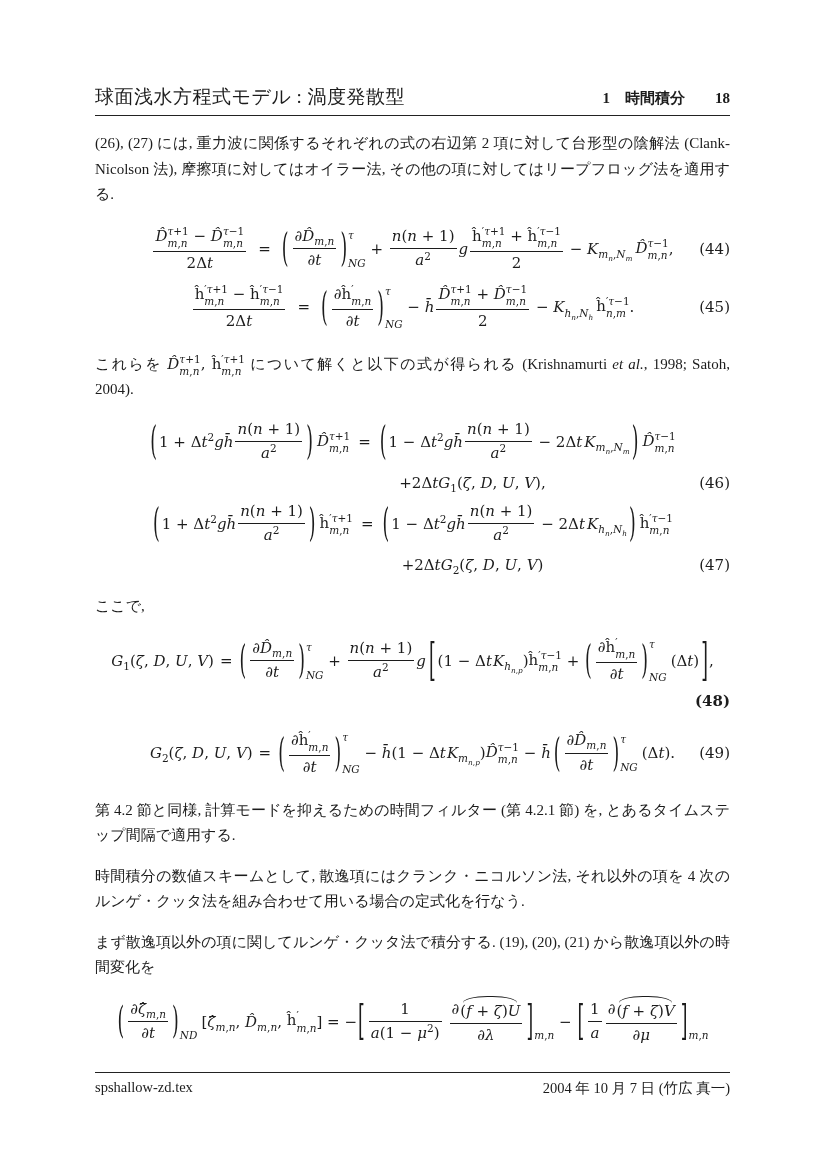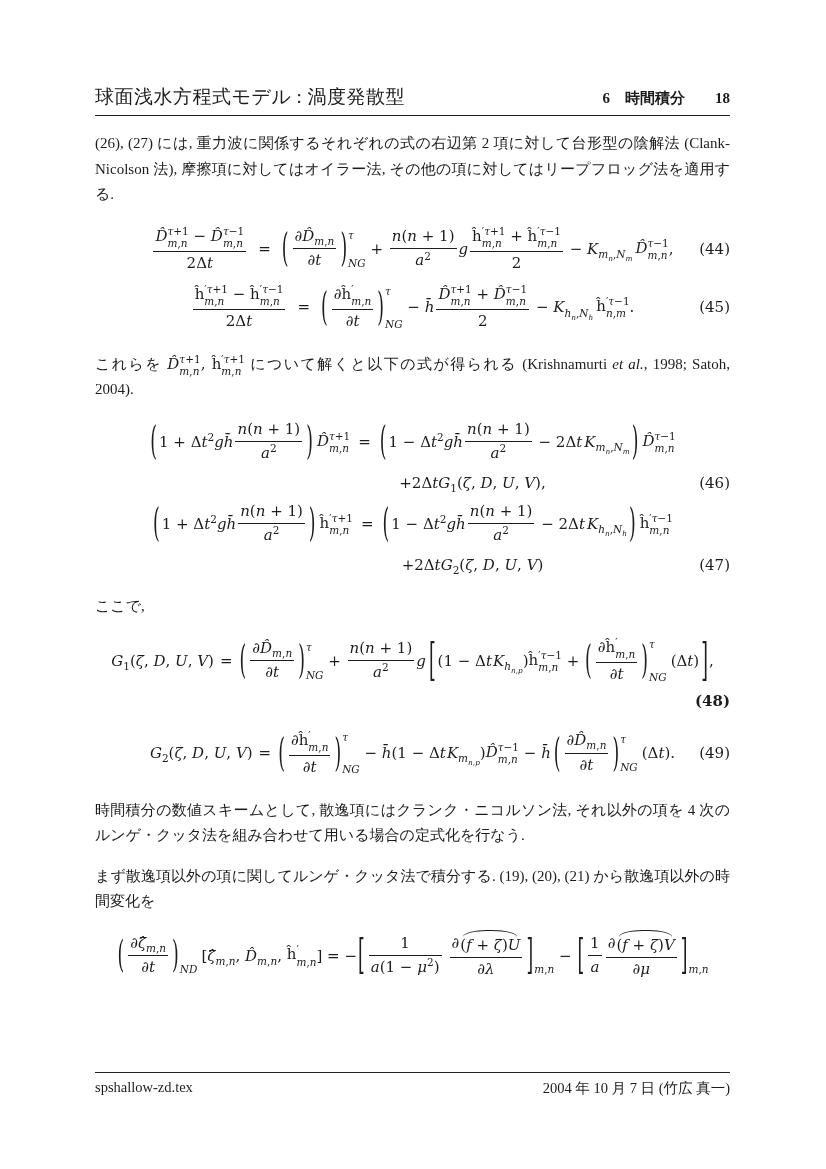--- a/index.html
+++ b/index.html
@@ -50,21 +50,21 @@
   .arc{position:absolute;left:5%;right:5%;top:-0.4em;height:0.45em;border-top:1.3px solid currentColor;
        border-radius:50% 50% 0 0/100% 100% 0 0;}
 </style>
 </head>
 <body>
 
 <div class="page">
   <div class="phead">
     <span class="ht">球面浅水方程式モデル : 渦度発散型</span>
     <span>
-      <span class="hs">6　時間積分</span><span class="hp">18</span>
+      <span class="hs">1　時間積分</span><span class="hp">18</span>
     </span>
   </div>
 
   <p class="para">(26), (27) には, 重力波に関係するそれぞれの式の右辺第 2 項に対して台形型の陰解法 (Clank-Nicolson 法), 摩擦項に対してはオイラー法, その他の項に対してはリープフロッグ法を適用する.</p>
 
   <div class="eq">
       <div class="eqline">
         <span class="eqbody"><span class="mfrac"><span class="fn"><span class="ms"><span class="msb"><span class="mt"><span class="it">D̂</span></span></span><span class="mstack"><span class="ssup"><span class="mt"><span class="it">τ</span><span>+1</span></span></span><span class="ssub"><span class="mt"><span class="it">m</span><span>,</span><span class="it">n</span></span></span></span></span><span class="mt"><span> − </span></span><span class="ms"><span class="msb"><span class="mt"><span class="it">D̂</span></span></span><span class="mstack"><span class="ssup"><span class="mt"><span class="it">τ</span><span>−1</span></span></span><span class="ssub"><span class="mt"><span class="it">m</span><span>,</span><span class="it">n</span></span></span></span></span></span><span class="fb"></span><span class="fd"><span class="mt"><span>2Δ</span><span class="it">t</span></span></span></span><span style="display: inline-block; width: 10px;"></span><span class="mt"><span>=</span></span><span style="display: inline-block; width: 10px;"></span><span class="ms tall"><span class="msb"><span class="mg"><span class="mbr" style="transform: scaleY(2.3);">(</span><span class="mgi"><span class="mfrac"><span class="fn"><span class="ms"><span class="msb"><span class="mt"><span class="it">∂</span><span class="it">D̂</span></span></span><span class="subo"><span class="mt"><span class="it">m</span><span>,</span><span class="it">n</span></span></span></span></span><span class="fb"></span><span class="fd"><span class="mt"><span class="it">∂</span><span class="it">t</span></span></span></span></span><span class="mbr" style="transform: scaleY(2.3);">)</span></span></span><span class="mstack"><span class="ssup"><span class="mt"><span class="it">τ</span></span></span><span class="ssub"><span class="mt"><span class="it">N</span><span class="it">G</span></span></span></span></span><span class="mt"><span> + </span></span><span class="mfrac"><span class="fn"><span class="mt"><span class="it">n</span><span>(</span><span class="it">n</span><span> + 1)</span></span></span><span class="fb"></span><span class="fd"><span class="ms"><span class="msb"><span class="mt"><span class="it">a</span></span></span><span class="supo"><span class="mt"><span>2</span></span></span></span></span></span><span class="mt"><span class="it">g</span></span><span class="mfrac"><span class="fn"><span class="ms"><span class="msb"><span class="mt"><span>ĥ</span></span></span><span class="mstack"><span class="ssup"><span class="mt"><span>′</span><span class="it">τ</span><span>+1</span></span></span><span class="ssub"><span class="mt"><span class="it">m</span><span>,</span><span class="it">n</span></span></span></span></span><span class="mt"><span> + </span></span><span class="ms"><span class="msb"><span class="mt"><span>ĥ</span></span></span><span class="mstack"><span class="ssup"><span class="mt"><span>′</span><span class="it">τ</span><span>−1</span></span></span><span class="ssub"><span class="mt"><span class="it">m</span><span>,</span><span class="it">n</span></span></span></span></span></span><span class="fb"></span><span class="fd"><span class="mt"><span>2</span></span></span></span><span class="mt"><span> − </span></span><span class="ms"><span class="msb"><span class="mt"><span class="it">K</span></span></span><span class="subo"><span class="ms"><span class="msb"><span class="mt"><span class="it">m</span></span></span><span class="subo"><span class="mt"><span class="it">n</span></span></span></span><span class="mt"><span>,</span></span><span class="ms"><span class="msb"><span class="mt"><span class="it">N</span></span></span><span class="subo"><span class="mt"><span class="it">m</span></span></span></span></span></span><span style="display: inline-block; width: 3px;"></span><span class="ms"><span class="msb"><span class="mt"><span class="it">D̂</span></span></span><span class="mstack"><span class="ssup"><span class="mt"><span class="it">τ</span><span>−1</span></span></span><span class="ssub"><span class="mt"><span class="it">m</span><span>,</span><span class="it">n</span></span></span></span></span><span class="mt"><span>,</span></span></span>
         <span class="eqnum">(44)</span>
       </div>
@@ -104,20 +104,21 @@
         <span class="eqnum">(48)</span>
       </div>
     </div>
   <div class="eq">
       <div class="eqline">
         <span class="eqbody"><span class="ms"><span class="msb"><span class="mt"><span class="it">G</span></span></span><span class="subo"><span class="mt"><span>2</span></span></span></span><span class="mt"><span>(</span><span class="it">ζ</span><span>, </span><span class="it">D</span><span>, </span><span class="it">U</span><span>, </span><span class="it">V</span><span>)</span></span><span style="display: inline-block; width: 6px;"></span><span class="mt"><span>=</span></span><span style="display: inline-block; width: 6px;"></span><span class="ms tall"><span class="msb"><span class="mg"><span class="mbr" style="transform: scaleY(2.3);">(</span><span class="mgi"><span class="mfrac"><span class="fn"><span class="ms"><span class="msb"><span class="mt"><span class="it">∂</span><span>ĥ</span></span></span><span class="mstack"><span class="ssup"><span class="mt"><span>′</span></span></span><span class="ssub"><span class="mt"><span class="it">m</span><span>,</span><span class="it">n</span></span></span></span></span></span><span class="fb"></span><span class="fd"><span class="mt"><span class="it">∂</span><span class="it">t</span></span></span></span></span><span class="mbr" style="transform: scaleY(2.3);">)</span></span></span><span class="mstack"><span class="ssup"><span class="mt"><span class="it">τ</span></span></span><span class="ssub"><span class="mt"><span class="it">N</span><span class="it">G</span></span></span></span></span><span class="mt"><span> − </span></span><span class="mt"><span class="it">h̄</span></span><span class="mt"><span>(1 − Δ</span><span class="it">t</span></span><span style="display: inline-block; width: 1px;"></span><span class="ms"><span class="msb"><span class="mt"><span class="it">K</span></span></span><span class="subo"><span class="ms"><span class="msb"><span class="mt"><span class="it">m</span></span></span><span class="subo"><span class="mt"><span class="it">n</span><span>,</span><span class="it">p</span></span></span></span></span></span><span class="mt"><span>)</span></span><span class="ms"><span class="msb"><span class="mt"><span class="it">D̂</span></span></span><span class="mstack"><span class="ssup"><span class="mt"><span class="it">τ</span><span>−1</span></span></span><span class="ssub"><span class="mt"><span class="it">m</span><span>,</span><span class="it">n</span></span></span></span></span><span class="mt"><span> − </span></span><span class="mt"><span class="it">h̄</span></span><span style="display: inline-block; width: 2px;"></span><span class="ms tall"><span class="msb"><span class="mg"><span class="mbr" style="transform: scaleY(2.3);">(</span><span class="mgi"><span class="mfrac"><span class="fn"><span class="ms"><span class="msb"><span class="mt"><span class="it">∂</span><span class="it">D̂</span></span></span><span class="subo"><span class="mt"><span class="it">m</span><span>,</span><span class="it">n</span></span></span></span></span><span class="fb"></span><span class="fd"><span class="mt"><span class="it">∂</span><span class="it">t</span></span></span></span></span><span class="mbr" style="transform: scaleY(2.3);">)</span></span></span><span class="mstack"><span class="ssup"><span class="mt"><span class="it">τ</span></span></span><span class="ssub"><span class="mt"><span class="it">N</span><span class="it">G</span></span></span></span></span><span style="display: inline-block; width: 4px;"></span><span class="mt"><span>(Δ</span><span class="it">t</span><span>).</span></span></span>
         <span class="eqnum">(49)</span>
       </div>
     </div>
 
+  <p class="para">第 4.2 節と同様, 計算モードを抑えるための時間フィルター (第 4.2.1 節) を, とあるタイムステップ間隔で適用する.</p>
 
 
   <p class="para">時間積分の数値スキームとして, 散逸項にはクランク・ニコルソン法, それ以外の項を 4 次のルンゲ・クッタ法を組み合わせて用いる場合の定式化を行なう.</p>
   <p class="para">まず散逸項以外の項に関してルンゲ・クッタ法で積分する. (19), (20), (21) から散逸項以外の時間変化を</p>
 
   <div class="eq">
       <div class="eqline">
         <span class="eqbody"><span class="ms tall"><span class="msb"><span class="mg"><span class="mbr" style="transform: scaleY(2.2);">(</span><span class="mgi"><span class="mfrac"><span class="fn"><span class="ms"><span class="msb"><span class="mt"><span class="it">∂</span><span class="it">ζ̂</span></span></span><span class="subo"><span class="mt"><span class="it">m</span><span>,</span><span class="it">n</span></span></span></span></span><span class="fb"></span><span class="fd"><span class="mt"><span class="it">∂</span><span class="it">t</span></span></span></span></span><span class="mbr" style="transform: scaleY(2.2);">)</span></span></span><span class="subo t"><span class="mt"><span class="it">N</span><span class="it">D</span></span></span></span><span style="display: inline-block; width: 4px;"></span><span class="mt"><span>[</span></span><span class="ms"><span class="msb"><span class="mt"><span class="it">ζ̂</span></span></span><span class="subo"><span class="mt"><span class="it">m</span><span>,</span><span class="it">n</span></span></span></span><span class="mt"><span>, </span></span><span class="ms"><span class="msb"><span class="mt"><span class="it">D̂</span></span></span><span class="subo"><span class="mt"><span class="it">m</span><span>,</span><span class="it">n</span></span></span></span><span class="mt"><span>, </span></span><span class="ms"><span class="msb"><span class="mt"><span>ĥ</span></span></span><span class="mstack"><span class="ssup"><span class="mt"><span>′</span></span></span><span class="ssub"><span class="mt"><span class="it">m</span><span>,</span><span class="it">n</span></span></span></span></span><span class="mt"><span>] = −</span></span><span class="ms tall"><span class="msb"><span class="mg"><span class="mbr" style="transform: scaleY(2.4);">[</span><span class="mgi"><span class="mfrac"><span class="fn"><span class="mt"><span>1</span></span></span><span class="fb"></span><span class="fd"><span class="mt"><span class="it">a</span><span>(1 − </span></span><span class="ms"><span class="msb"><span class="mt"><span class="it">μ</span></span></span><span class="supo"><span class="mt"><span>2</span></span></span></span><span class="mt"><span>)</span></span></span></span><span style="display: inline-block; width: 4px;"></span><span class="mfrac"><span class="fn"><span class="mt"><span class="it">∂</span></span><span style="display: inline-block; width: 1px;"></span><span class="mw"><span class="arc"></span><span><span class="mt"><span>(</span><span class="it">f</span><span> + </span><span class="it">ζ</span><span>)</span><span class="it">U</span></span></span></span></span><span class="fb"></span><span class="fd"><span class="mt"><span class="it">∂</span><span class="it">λ</span></span></span></span></span><span class="mbr" style="transform: scaleY(2.4);">]</span></span></span><span class="subo t"><span class="mt"><span class="it">m</span><span>,</span><span class="it">n</span></span></span></span><span class="mt"><span> − </span></span><span class="ms tall"><span class="msb"><span class="mg"><span class="mbr" style="transform: scaleY(2.4);">[</span><span class="mgi"><span class="mfrac"><span class="fn"><span class="mt"><span>1</span></span></span><span class="fb"></span><span class="fd"><span class="mt"><span class="it">a</span></span></span></span><span class="mfrac"><span class="fn"><span class="mt"><span class="it">∂</span></span><span style="display: inline-block; width: 1px;"></span><span class="mw"><span class="arc"></span><span><span class="mt"><span>(</span><span class="it">f</span><span> + </span><span class="it">ζ</span><span>)</span><span class="it">V</span></span></span></span></span><span class="fb"></span><span class="fd"><span class="mt"><span class="it">∂</span><span class="it">μ</span></span></span></span></span><span class="mbr" style="transform: scaleY(2.4);">]</span></span></span><span class="subo t"><span class="mt"><span class="it">m</span><span>,</span><span class="it">n</span></span></span></span></span>
       </div>
     </div>

